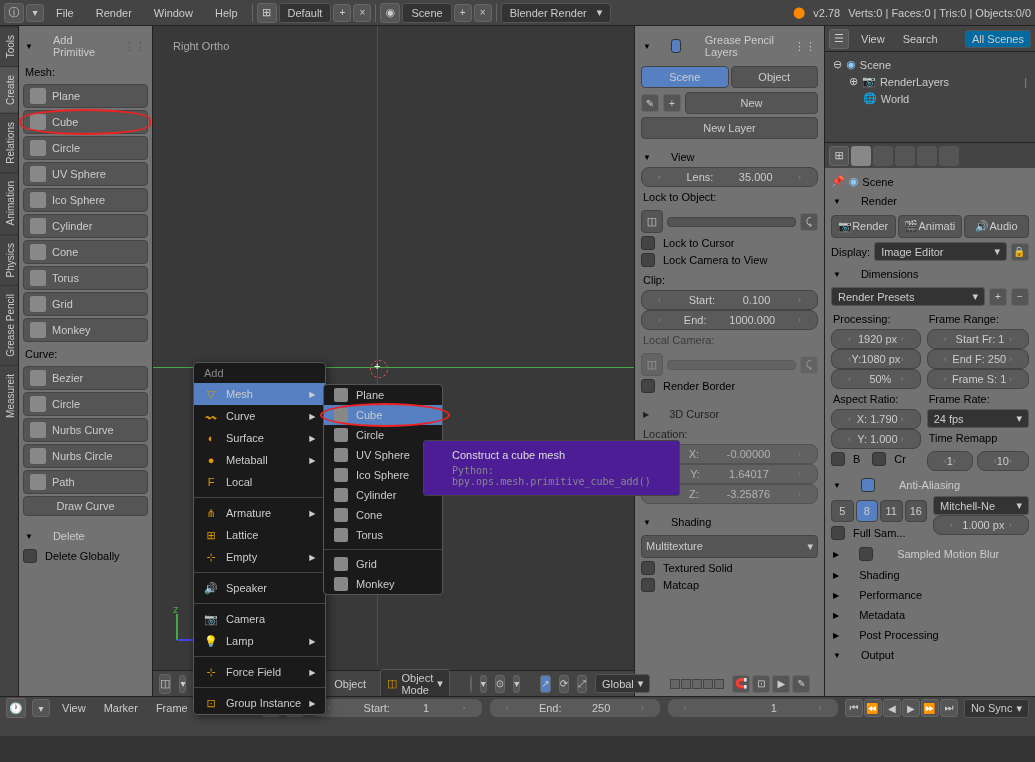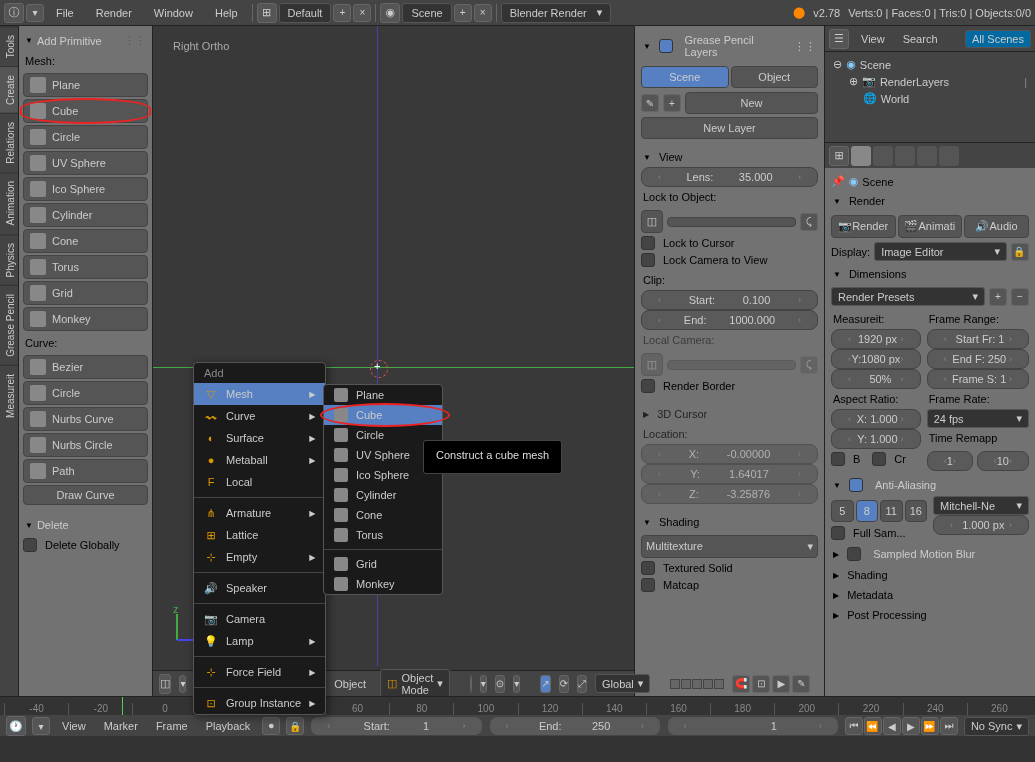--- a/index.html
+++ b/index.html
@@ -7,21 +7,21 @@
 .top-menu{height:26px;background:#444;border-bottom:1px solid #222;display:flex;align-items:center;padding:0 4px;gap:2px}
 .menu-icon{width:20px;height:20px;background:#555;border:1px solid #666;border-radius:3px;display:flex;align-items:center;justify-content:center}
 .menu-item{padding:4px 10px;cursor:pointer}
 .dropdown{background:#333;border:1px solid #555;border-radius:3px;padding:2px 8px;display:flex;align-items:center;gap:4px;height:20px}
 .small-btn{width:18px;height:18px;background:#555;border:1px solid #666;border-radius:3px;display:flex;align-items:center;justify-content:center;font-size:10px}
 .main{display:flex;height:670px}
 .vert-tabs{width:19px;background:#444;display:flex;flex-direction:column;border-right:1px solid #222}
 .vtab{writing-mode:vertical-lr;transform:rotate(180deg);padding:8px 2px;font-size:10px;border-bottom:1px solid #333;text-align:center;cursor:pointer}
 .vtab.active{background:#555}
 .tool-panel{width:134px;background:#727272;border-right:1px solid #222;padding:4px;overflow-y:auto}
-.panel-header{display:flex;align-items:center;gap:4px;padding:4px 2px;font-size:11px;color:#000}
+.panel-header{display:flex;align-items:center;gap:20px;padding:4px 2px;font-size:11px;color:#000}
 .panel-header::before{content:'▼';font-size:8px;color:#000}
 .panel-label{color:#000;font-size:11px;padding:4px 2px}
 .tool-btn{display:flex;align-items:center;gap:6px;background:#555;border:1px solid #444;border-radius:4px;padding:3px 6px;margin:2px 0;cursor:pointer;width:100%}
 .tool-btn.circled{position:relative}
 .tool-btn.circled::after{content:'';position:absolute;left:-4px;top:-2px;right:-4px;bottom:-2px;border:2px solid #e22;border-radius:50%/40%;pointer-events:none}
 .tool-icon{width:16px;height:16px;background:#888;border-radius:2px;flex-shrink:0}
 .viewport{flex:1;background:#393939;position:relative;border-right:1px solid #222}
 .viewport-label{position:absolute;top:14px;left:20px;color:#aaa;font-size:11px}
 .axis-h{position:absolute;left:0;right:0;top:341px;height:1px;background:#4a4}
 .axis-v{position:absolute;top:0;bottom:30px;left:224px;width:1px;background:#44a}
@@ -35,29 +35,29 @@
 .ctx-item:hover,.ctx-item.hl{background:#5680c2}
 .ctx-item .arrow{margin-left:auto;font-size:8px}
 .ctx-icon{width:14px;height:14px;display:flex;align-items:center;justify-content:center;color:#d90}
 .ctx-sep{height:1px;background:#444;margin:4px 0}
 .submenu{position:absolute;left:170px;top:358px;background:#1a1a1a;border:1px solid #555;border-radius:4px;min-width:120px;z-index:11}
 .sub-item{display:flex;align-items:center;gap:8px;padding:3px 10px;cursor:pointer}
 .sub-item:hover,.sub-item.hl{background:#5680c2}
 .sub-item.circled{position:relative}
 .sub-item.circled::after{content:'';position:absolute;left:-4px;top:-2px;right:-8px;bottom:-2px;border:2px solid #e22;border-radius:50%/50%;pointer-events:none}
 .sub-icon{width:14px;height:14px;background:#888;border-radius:2px}
-.tooltip{position:absolute;left:270px;top:414px;background:#000000;border:1px solid #444;border-radius:3px;padding:8px 12px;z-index:12;max-width:260px}
+.tooltip{position:absolute;left:270px;top:414px;background:#4c1d95;border:1px solid #444;border-radius:3px;padding:8px 28px;z-index:12;max-width:260px}
 .tooltip-title{color:#ddd;margin-bottom:4px}
 .tooltip-code{color:#888;font-size:10px;font-family:monospace}
 .viewport-footer{position:absolute;bottom:0;left:0;right:0;height:26px;background:#444;border-top:1px solid #222;display:flex;align-items:center;padding:0 6px;gap:8px}
 .vf-item{padding:2px 6px;cursor:pointer}
 .right-panel{width:190px;background:#727272;border-right:1px solid #222;overflow-y:auto;padding:0}
 .right-panel2{width:210px;background:#727272;overflow-y:auto}
 .subpanel{padding:4px 6px}
-.sub-header{display:flex;align-items:center;gap:8px;padding:4px 2px;color:#000;font-size:11px;cursor:pointer}
+.sub-header{display:flex;align-items:center;gap:20px;padding:4px 2px;color:#000;font-size:11px;cursor:pointer}
 .sub-header::before{content:'▼';font-size:8px;color:#000}
 .sub-header.collapsed::before{content:'▶';font-size:8px;color:#000}
 .toggle-row{display:flex;gap:2px;margin:4px 0}
 .toggle-btn{flex:1;background:#555;border:1px solid #444;border-radius:4px;padding:4px;text-align:center;cursor:pointer}
 .toggle-btn.active{background:#5680c2}
 .field-row{display:flex;align-items:center;gap:4px;margin:3px 0}
 .num-field{flex:1;background:#5a5a5a;border:1px solid #444;border-radius:8px;padding:3px 16px;display:flex;justify-content:space-between;align-items:center}
 .num-field::before{content:'‹';color:#888;font-size:9px}
 .num-field::after{content:'›';color:#888;font-size:9px}
 .check{width:14px;height:14px;background:#444;border:1px solid #333;border-radius:3px;margin-right:4px}
@@ -327,20 +327,21 @@
           <span>Grid</span>
         </div>
       <div class="sub-item">
           <div class="sub-icon"></div>
           <span>Monkey</span>
         </div>
     </div>
 
     <div class="tooltip">
       <div class="tooltip-title">Construct a cube mesh</div>
+      <div class="tooltip-code">Python: bpy.ops.mesh.primitive_cube_add()</div>
     </div>
 
     <div class="viewport-footer">
       <div class="menu-icon">◫</div>
       <div class="small-btn">▾</div>
       <div class="vf-item">View</div>
       <div class="vf-item">Select</div>
       <div class="vf-item">Add</div>
       <div class="vf-item">Object</div>
       <div class="mode-dd">
@@ -531,37 +532,37 @@
       <div class="field-row">
           <div class="mode-dd" style="flex:1">
             <span>Render Presets</span>
             <span style="margin-left:auto">▾</span>
           </div>
           <div class="small-btn">+</div>
           <div class="small-btn">−</div>
         </div>
       <div style="display:flex;gap:6px">
         <div style="flex:1">
-          <div class="panel-label">Measureit:</div>
+          <div class="panel-label">Processing:</div>
           <div class="num-field">
               <span></span>
               <span>1920 px</span>
             </div>
           <div class="num-field">
               <span></span>
               <span>Y:1080 px</span>
             </div>
           <div class="num-field">
               <span></span>
               <span>50%</span>
             </div>
           <div class="panel-label">Aspect Ratio:</div>
           <div class="num-field">
               <span></span>
-              <span>X:  1.000</span>
+              <span>X:  1.790</span>
             </div>
           <div class="num-field">
               <span></span>
               <span>Y:  1.000</span>
             </div>
           <div class="field-row">
               <div class="check"></div>
               <span class="prop-label">B</span>
               <div class="check" style="margin-left:8px"></div>
               <span class="prop-label">Cr</span>
@@ -625,46 +626,29 @@
               <span></span>
               <span>1.000 px</span>
             </div>
         </div>
       </div>
       <div class="sub-header collapsed">
           <div class="check" style="display:inline-block"></div>
           <span>Sampled Motion Blur</span>
         </div>
       <div class="sub-header collapsed">Shading</div>
+      <div class="sub-header collapsed">Performance</div>
       <div class="sub-header collapsed">Metadata</div>
       <div class="sub-header collapsed">Post Processing</div>
+      <div class="sub-header">Output</div>
     </div>
   </div>
 </div>
 
 <div class="timeline">
-  <div class="timeline-ruler">
-    <div class="timeline-playhead"></div>
-    <div class="timeline-tick">-40</div>
-    <div class="timeline-tick">-20</div>
-    <div class="timeline-tick">0</div>
-    <div class="timeline-tick">20</div>
-    <div class="timeline-tick">40</div>
-    <div class="timeline-tick">60</div>
-    <div class="timeline-tick">80</div>
-    <div class="timeline-tick">100</div>
-    <div class="timeline-tick">120</div>
-    <div class="timeline-tick">140</div>
-    <div class="timeline-tick">160</div>
-    <div class="timeline-tick">180</div>
-    <div class="timeline-tick">200</div>
-    <div class="timeline-tick">220</div>
-    <div class="timeline-tick">240</div>
-    <div class="timeline-tick">260</div>
-  </div>
   <div class="timeline-footer">
     <div class="menu-icon">🕐</div>
     <div class="small-btn">▾</div>
     <span class="vf-item">View</span>
     <span class="vf-item">Marker</span>
     <span class="vf-item">Frame</span>
     <span class="vf-item">Playback</span>
     <div class="small-btn">⏺</div>
     <div class="small-btn">🔒</div>
     <div class="num-field" style="width:90px">

